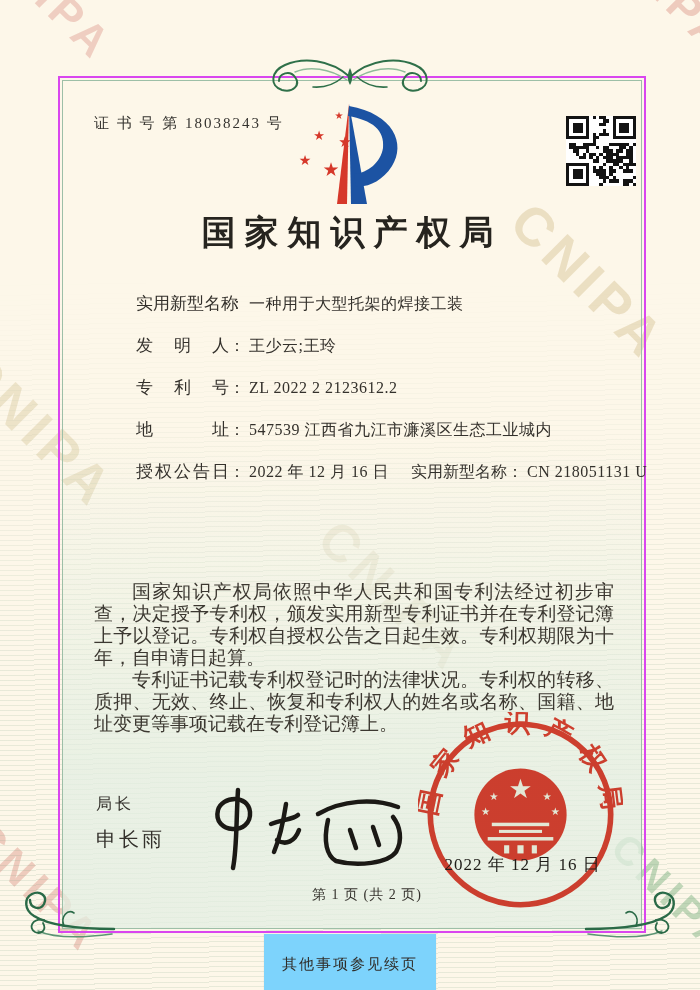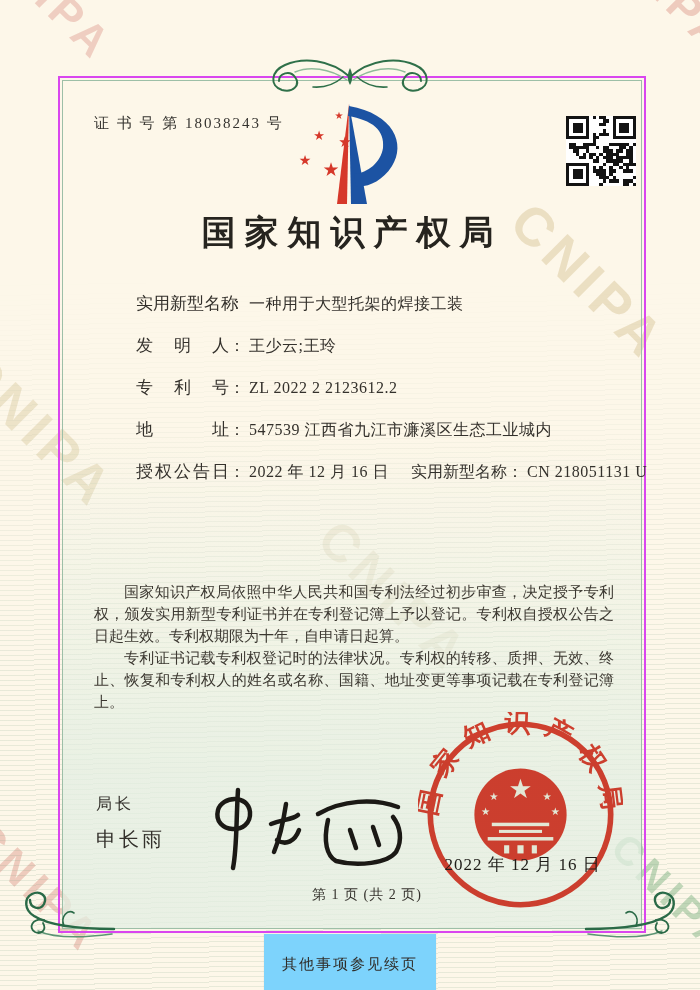--- a/index.html
+++ b/index.html
@@ -37,21 +37,21 @@
   .title{position:absolute;left:0;right:0;top:132px;text-align:center;
          font-size:34px;font-weight:bold;letter-spacing:9px;color:#26241f;}
 
   .fields{position:absolute;left:34px;right:26px;top:214px;font-size:16px;}
   .frow{margin-bottom:18px;white-space:nowrap;height:24px;}
   .flabel{display:inline-block;width:93px;font-size:17px;text-align:justify;text-align-last:justify;vertical-align:baseline;margin-left:42px;}
   .fcolon{margin-right:4px;}
   .fvalue{letter-spacing:.5px;}
   .grant2{margin-left:22px;}
 
-  .paras{position:absolute;left:34px;right:30px;top:503px;font-size:15px;line-height:22px;
+  .paras{position:absolute;left:34px;right:30px;top:503px;font-size:19px;line-height:22px;
          text-align:justify;color:#3c3831;}
   .paras p{margin:0;text-indent:2em;}
 
   .sig-title{position:absolute;left:36px;top:716px;font-size:16px;letter-spacing:3px;}
   .sig-name{position:absolute;left:36px;top:748px;font-size:20px;letter-spacing:3px;}
   .sig-svg{position:absolute;left:138px;top:698px;}
 
   .seal{position:absolute;left:358px;top:634px;width:205px;height:205px;}
   .seal svg{mix-blend-mode:multiply;}
   .seal-date{position:absolute;left:370px;top:775px;width:185px;font-size:17px;

